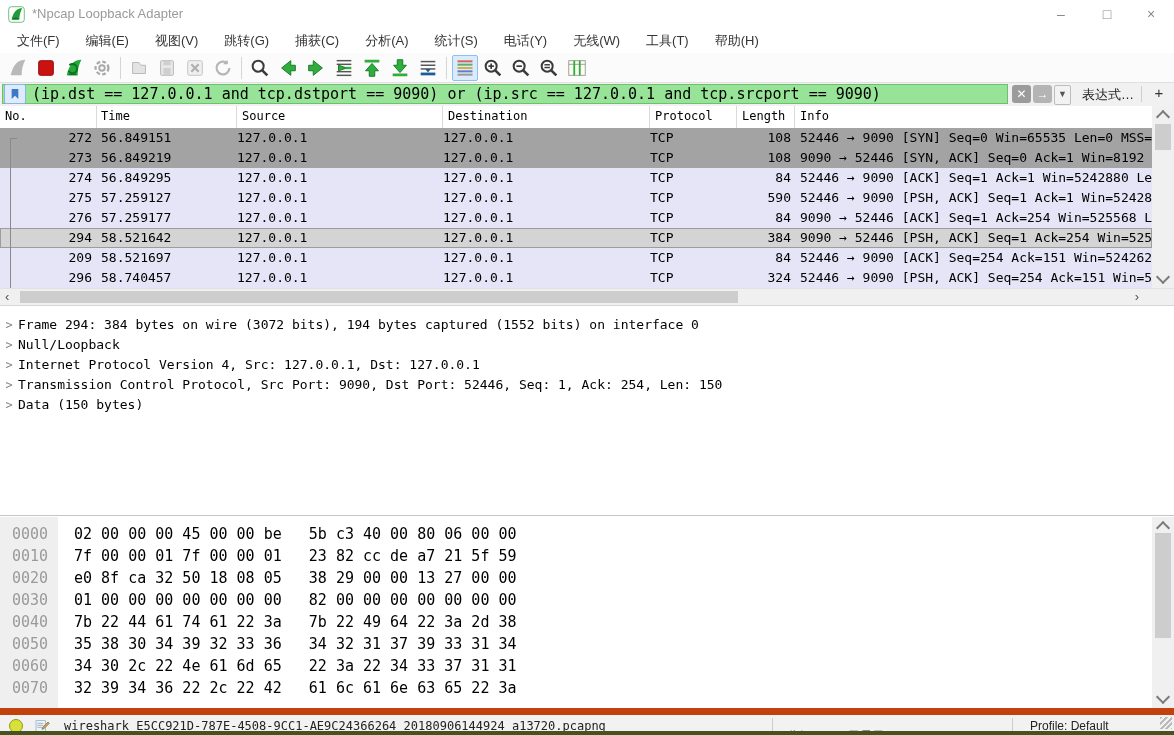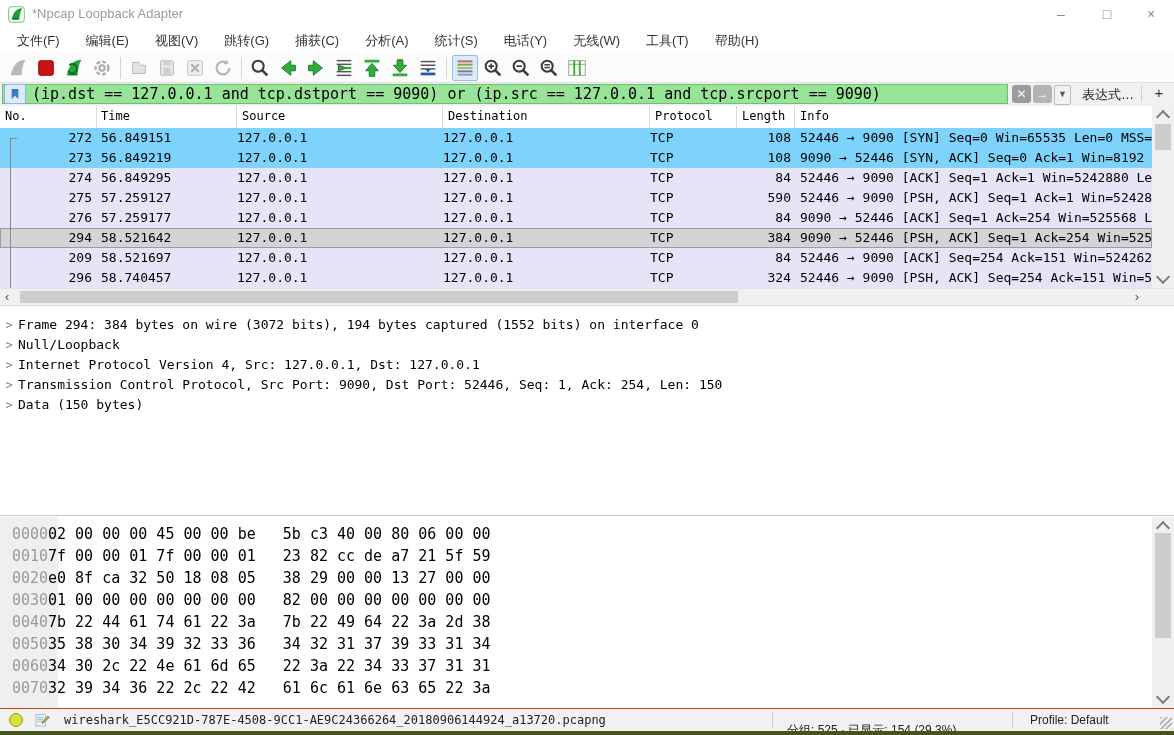--- a/index.html
+++ b/index.html
@@ -42,21 +42,21 @@
   #filter-sep2{position:absolute;left:1141px;top:3px;width:1px;height:16px;background:#cfcfcf;}
   #filter-add{position:absolute;left:1150px;top:1px;font-size:15px;color:#333;width:18px;text-align:center;}
   
   #plist-header{position:absolute;left:0;top:106px;width:1152px;height:22px;background:#ffffff;
                 border-bottom:7px solid #0f766e;display:flex;font-family:"DejaVu Sans Mono",monospace;
                 font-size:12px;}
   .hcell{border-right:1px solid #dadada;box-sizing:border-box;padding:3px 0 0 5px;overflow:hidden;white-space:nowrap;}
   #plist-rows{position:absolute;left:0;top:128px;width:1152px;height:160px;background:#ffffff;overflow:hidden;}
   .prow{display:flex;height:20px;line-height:20px;font-family:"DejaVu Sans Mono",monospace;font-size:13px;
         white-space:pre;}
-  .r-gray{background:#7dd3fc;}
+  .r-gray{background:#a3a3a3;}
   .r-lav{background:#e5e5f7;}
   .r-sel{background:#d4d4d4;box-shadow:inset 0 0 0 1px #9c9c9c;}
   .c-no{width:97px;text-align:right;padding-right:5px;box-sizing:border-box;}
   .c-time{width:140px;padding-left:4px;box-sizing:border-box;}
   .c-src{width:206px;box-sizing:border-box;}
   .c-dst{width:207px;box-sizing:border-box;}
   .c-proto{width:87px;box-sizing:border-box;}
   .c-len{width:58px;text-align:right;padding-right:4px;box-sizing:border-box;}
   .c-info{flex:1;padding-left:5px;overflow:hidden;box-sizing:border-box;}
   #related-line{position:absolute;left:10px;top:138px;width:1px;height:150px;background:#8a8a8a;}
@@ -78,25 +78,25 @@
   #details{position:absolute;left:0;top:306px;width:1174px;height:210px;background:#ffffff;
            border-bottom:1px solid #c6c6c6;box-sizing:border-box;}
   .dline{height:20px;line-height:20px;font-family:"DejaVu Sans Mono",monospace;font-size:13px;
          white-space:pre;display:flex;}
   .dchev{color:#8a8a8a;width:18px;text-align:center;font-size:12px;}
   
   #hexpane{position:absolute;left:0;top:517px;width:1152px;height:191px;background:#ffffff;overflow:hidden;}
   #hexgutter{position:absolute;left:0;top:0;width:58px;height:191px;background:#efefef;}
   .hexrow{position:relative;height:22px;line-height:22px;font-family:"DejaVu Sans Mono",monospace;
           font-size:15px;white-space:pre;}
-  .hexoff{display:inline-block;width:48px;color:#9a9a9a;padding-left:12px;box-sizing:border-box;}
+  .hexoff{display:inline-block;width:74px;color:#9a9a9a;padding-left:12px;box-sizing:border-box;}
   .hexbytes{color:#000;margin-top:44px;}
   
   #statusbar{position:absolute;left:0;top:708px;width:1174px;height:23px;background:#f2f2f2;
-             border-top:1px solid #c2410c;box-sizing:border-box;font-size:12px;}
+             border-top:7px solid #c2410c;box-sizing:border-box;font-size:12px;}
   #expert-dot{position:absolute;left:9px;top:4px;width:14px;height:14px;border-radius:50%;
               background:#d8e03a;border:1px solid #8f9a18;box-sizing:border-box;}
   #comment-icon{position:absolute;left:34px;top:3px;}
   #cap-file{position:absolute;left:64px;top:4px;font-family:"DejaVu Sans Mono",monospace;font-size:12px;color:#222;}
   .ssep{position:absolute;top:3px;width:1px;height:16px;background:#cccccc;}
   #stats-text{position:absolute;left:787px;top:13px;color:#222;}
   #profile-text{position:absolute;left:1030px;top:4px;color:#222;}
   #grip{position:absolute;right:2px;bottom:2px;width:12px;height:12px;
         background:repeating-linear-gradient(135deg,#bbb 0 2px,transparent 2px 4px);}
   #bottom-strip{position:absolute;left:0;top:731px;width:1174px;height:4px;background:#47531d;}

